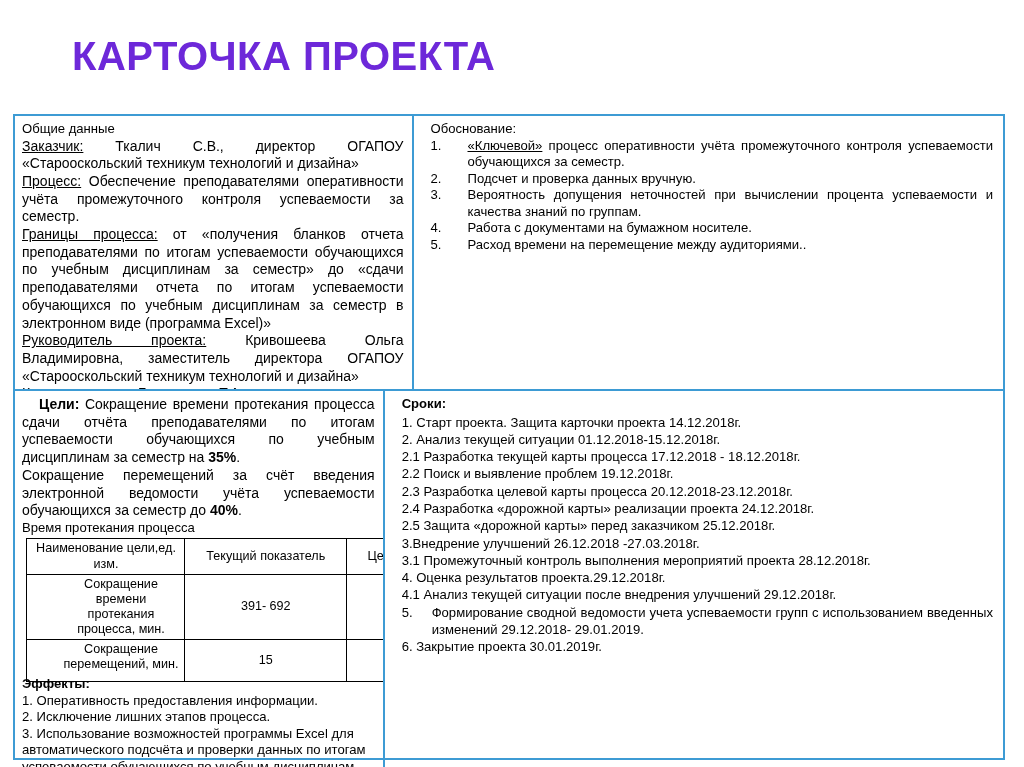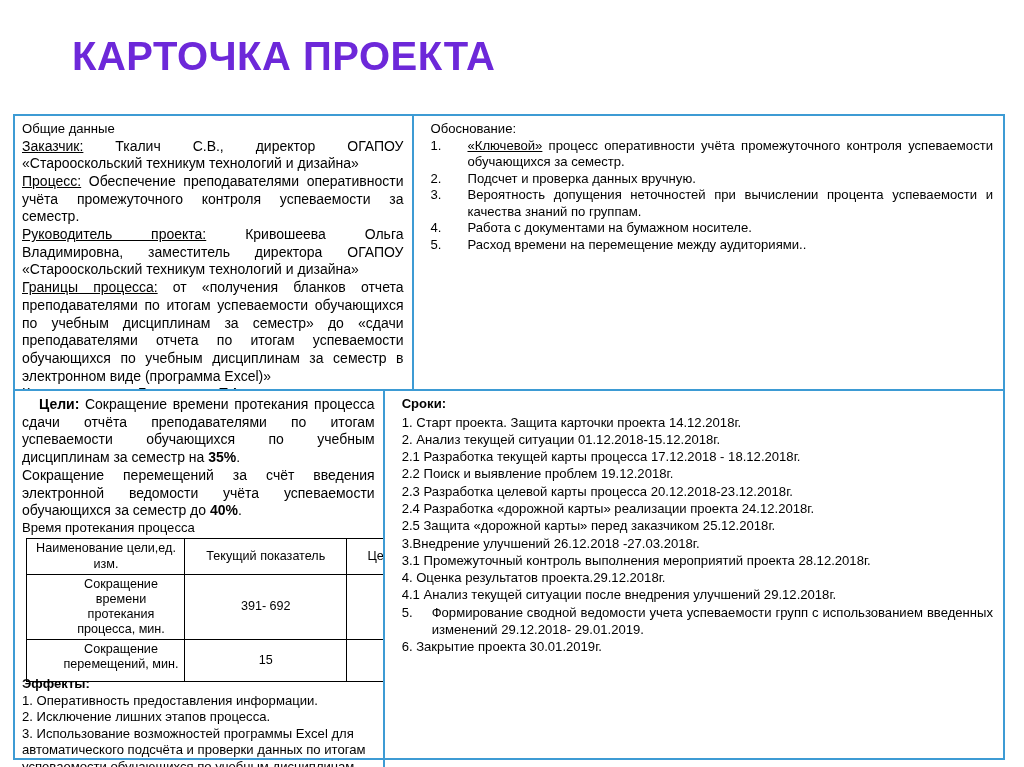--- a/index.html
+++ b/index.html
@@ -200,27 +200,27 @@
         <span class="u">Заказчик:</span>
         <span>Ткалич С.В., директор ОГАПОУ «Старооскольский техникум технологий и дизайна»</span>
       </div>
 
       <div class="body-text">
         <span class="u">Процесс:</span>
         <span>Обеспечение преподавателями оперативности учёта промежуточного контроля успеваемости за семестр.</span>
       </div>
 
       <div class="body-text">
+        <span class="u">Границы процесса:</span>
+        <span>от «получения бланков отчета преподавателями по итогам успеваемости обучающихся по учебным дисциплинам за семестр» до «сдачи преподавателями отчета по итогам успеваемости обучающихся по учебным дисциплинам за семестр в электронном виде (программа Excel)»</span>
+      </div>
+
+      <div class="body-text">
         <span class="u">Руководитель проекта:</span>
         <span>Кривошеева Ольга Владимировна, заместитель директора ОГАПОУ «Старооскольский техникум технологий и дизайна»</span>
-      </div>
-
-      <div class="body-text">
-        <span class="u">Границы процесса:</span>
-        <span>от «получения бланков отчета преподавателями по итогам успеваемости обучающихся по учебным дисциплинам за семестр» до «сдачи преподавателями отчета по итогам успеваемости обучающихся по учебным дисциплинам за семестр в электронном виде (программа Excel)»</span>
       </div>
 
       <div class="body-text left-align">
         <span class="u">Команда проекта:</span><span>Белоконева Т.А – преподаватель,</span>
       </div>
       <div class="body-text">Васильева Е.О. - преподаватель, Гаранина А.Н.- преподаватель, Юдина Е.В.– преподаватель.</div>
     </div>
 
     <div class="frame-cell-right">
       <div class="plain-line">Обоснование:</div>

